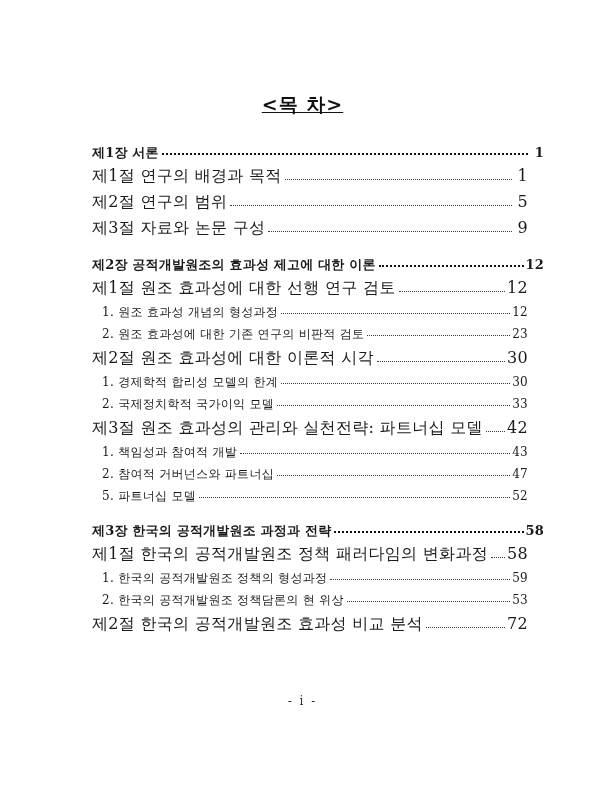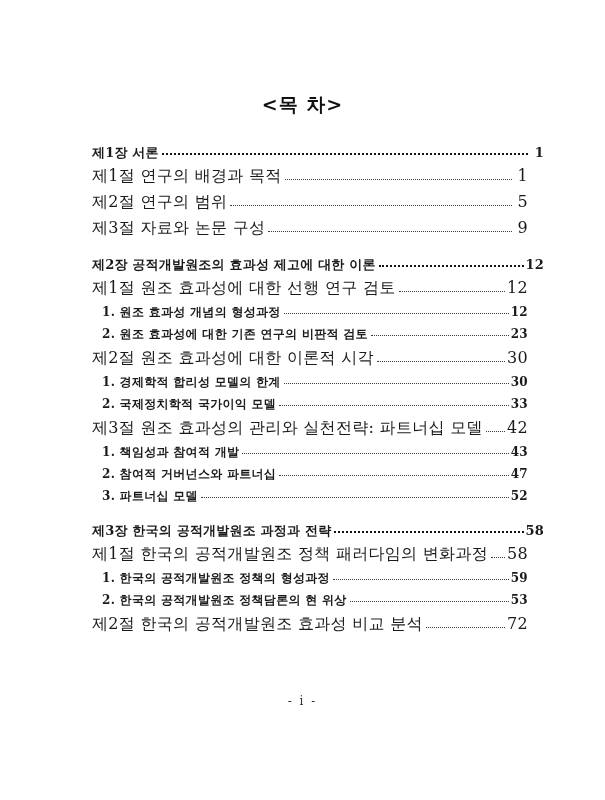--- a/index.html
+++ b/index.html
@@ -28,20 +28,21 @@
   
   .toc-title {
     text-align: center;
     font-size: 19px;
     font-weight: bold;
     letter-spacing: 1px;
     margin: 0;
     padding-top: 92px;
     color: #111;
     font-family: "DejaVu Serif", "Liberation Serif", serif;
+    text-decoration: underline;
   }
 
   
   .toc-body {
     position: absolute;
     top: 146px;
     left: 76px;
     width: 452px;
   }
 
@@ -109,21 +110,20 @@
     letter-spacing: 0.3px;
   }
 
   
   .lvl-item {
     font-size: 12px;
     margin-left: 26px;
     width: calc(100% - 26px);
     margin-bottom: 10px;
     letter-spacing: 0.3px;
-    font-weight: bold;
   }
 
   
   .page-footer {
     position: absolute;
     left: 0;
     right: 0;
     top: 694px;
     text-align: center;
     font-size: 12px;
@@ -203,21 +203,21 @@
         <span class="entry-label">1. 책임성과 참여적 개발</span>
         <span class="entry-dots"></span>
         <span class="entry-page">43</span>
       </div>
       <div class="toc-entry lvl-item">
         <span class="entry-label">2. 참여적 거버넌스와 파트너십</span>
         <span class="entry-dots"></span>
         <span class="entry-page">47</span>
       </div>
       <div class="toc-entry lvl-item">
-        <span class="entry-label">3. 파트너십 모델</span>
+        <span class="entry-label">5. 파트너십 모델</span>
         <span class="entry-dots"></span>
         <span class="entry-page">52</span>
       </div>
       <div class="toc-entry lvl-chapter">
         <span class="entry-label">제3장 한국의 공적개발원조 과정과 전략</span>
         <span class="entry-dots"></span>
         <span class="entry-page">58</span>
       </div>
       <div class="toc-entry lvl-section">
         <span class="entry-label">제1절 한국의 공적개발원조 정책 패러다임의 변화과정</span>

